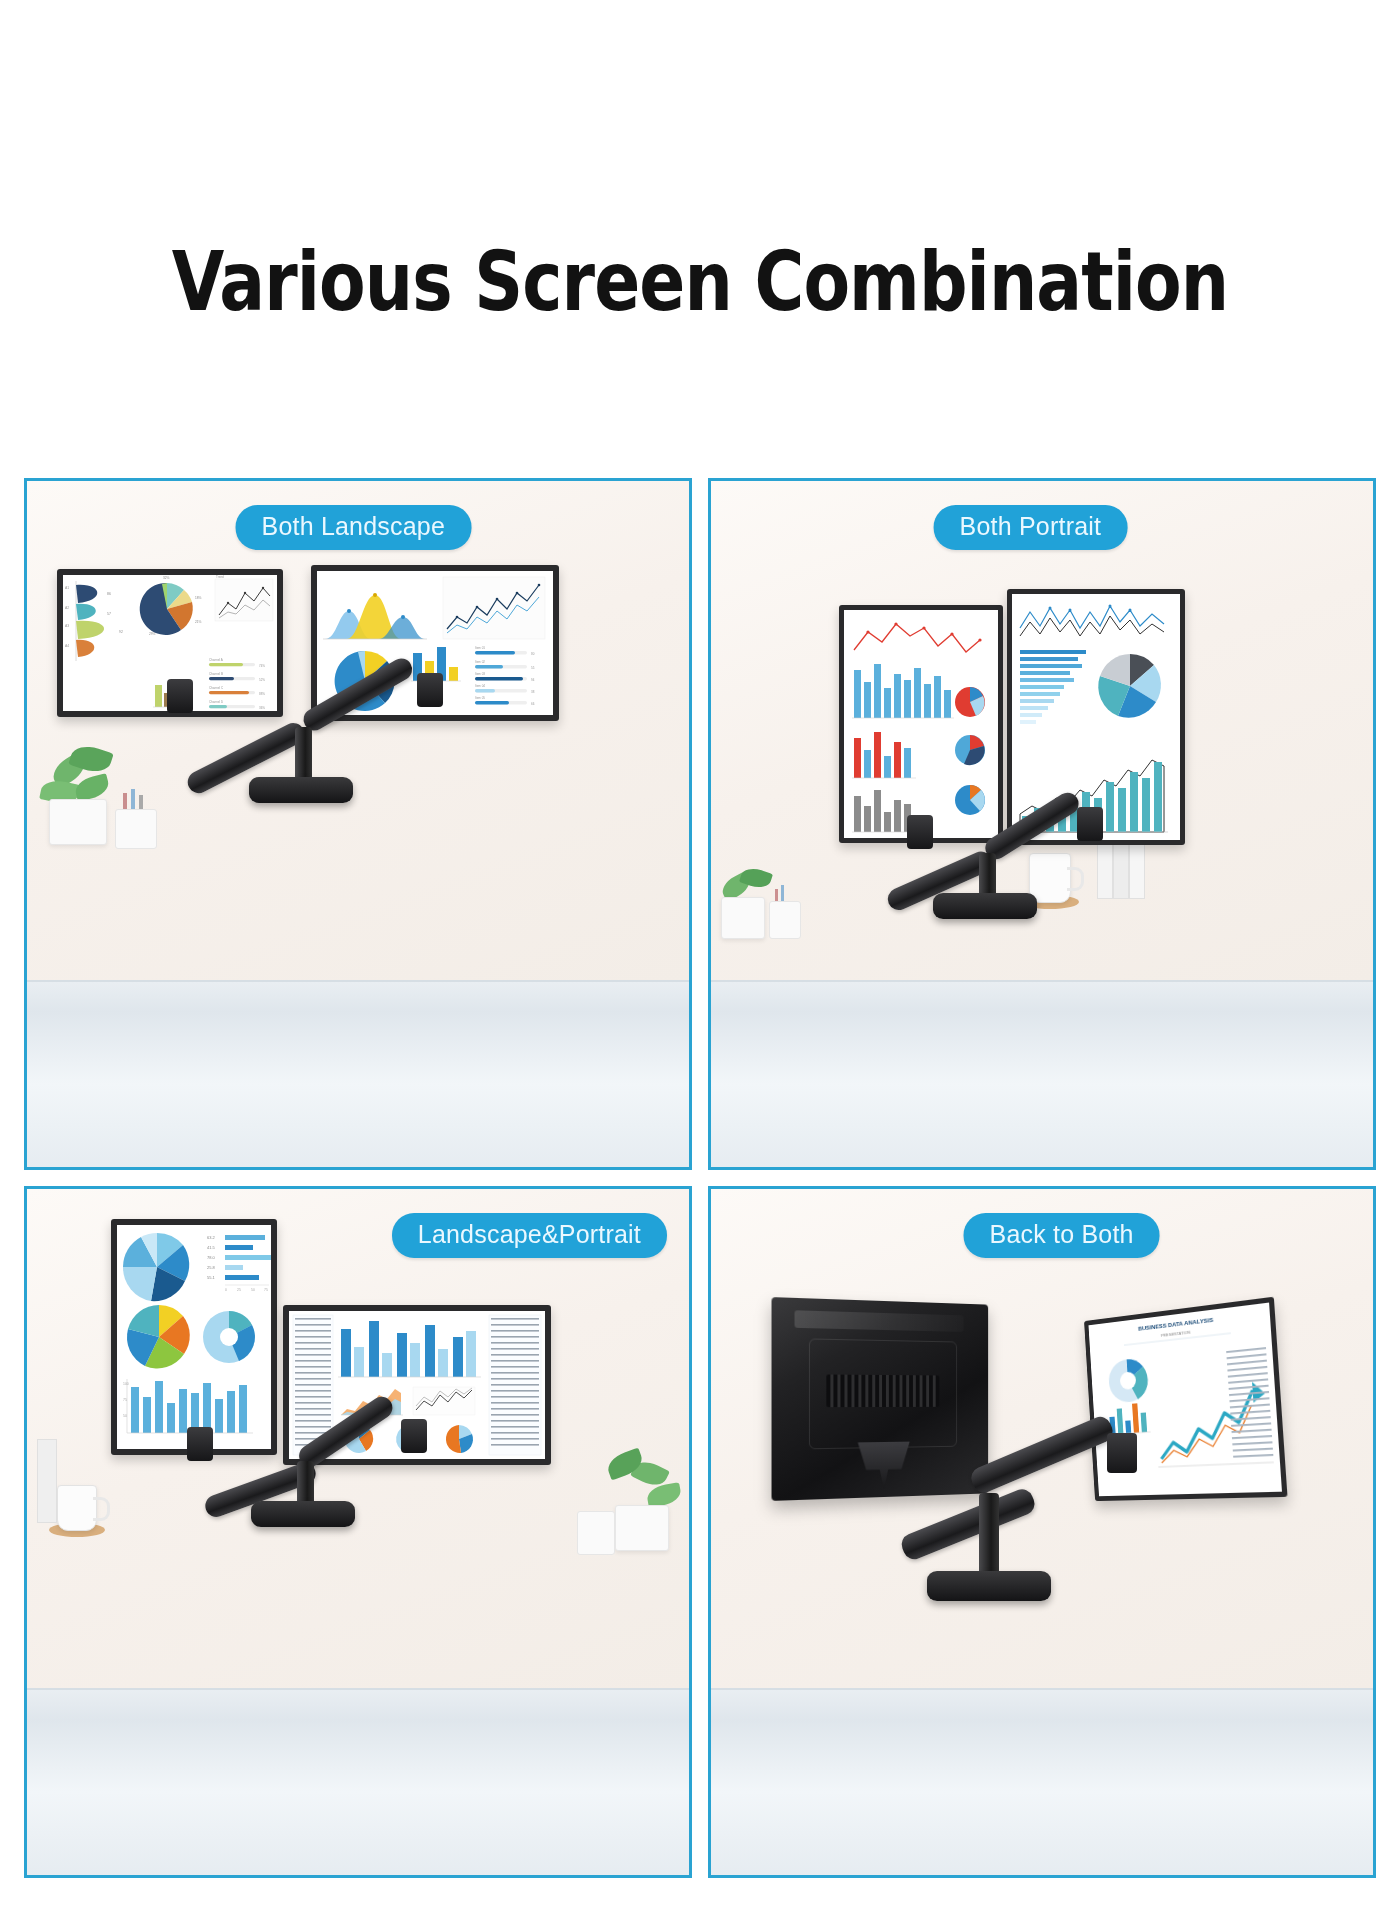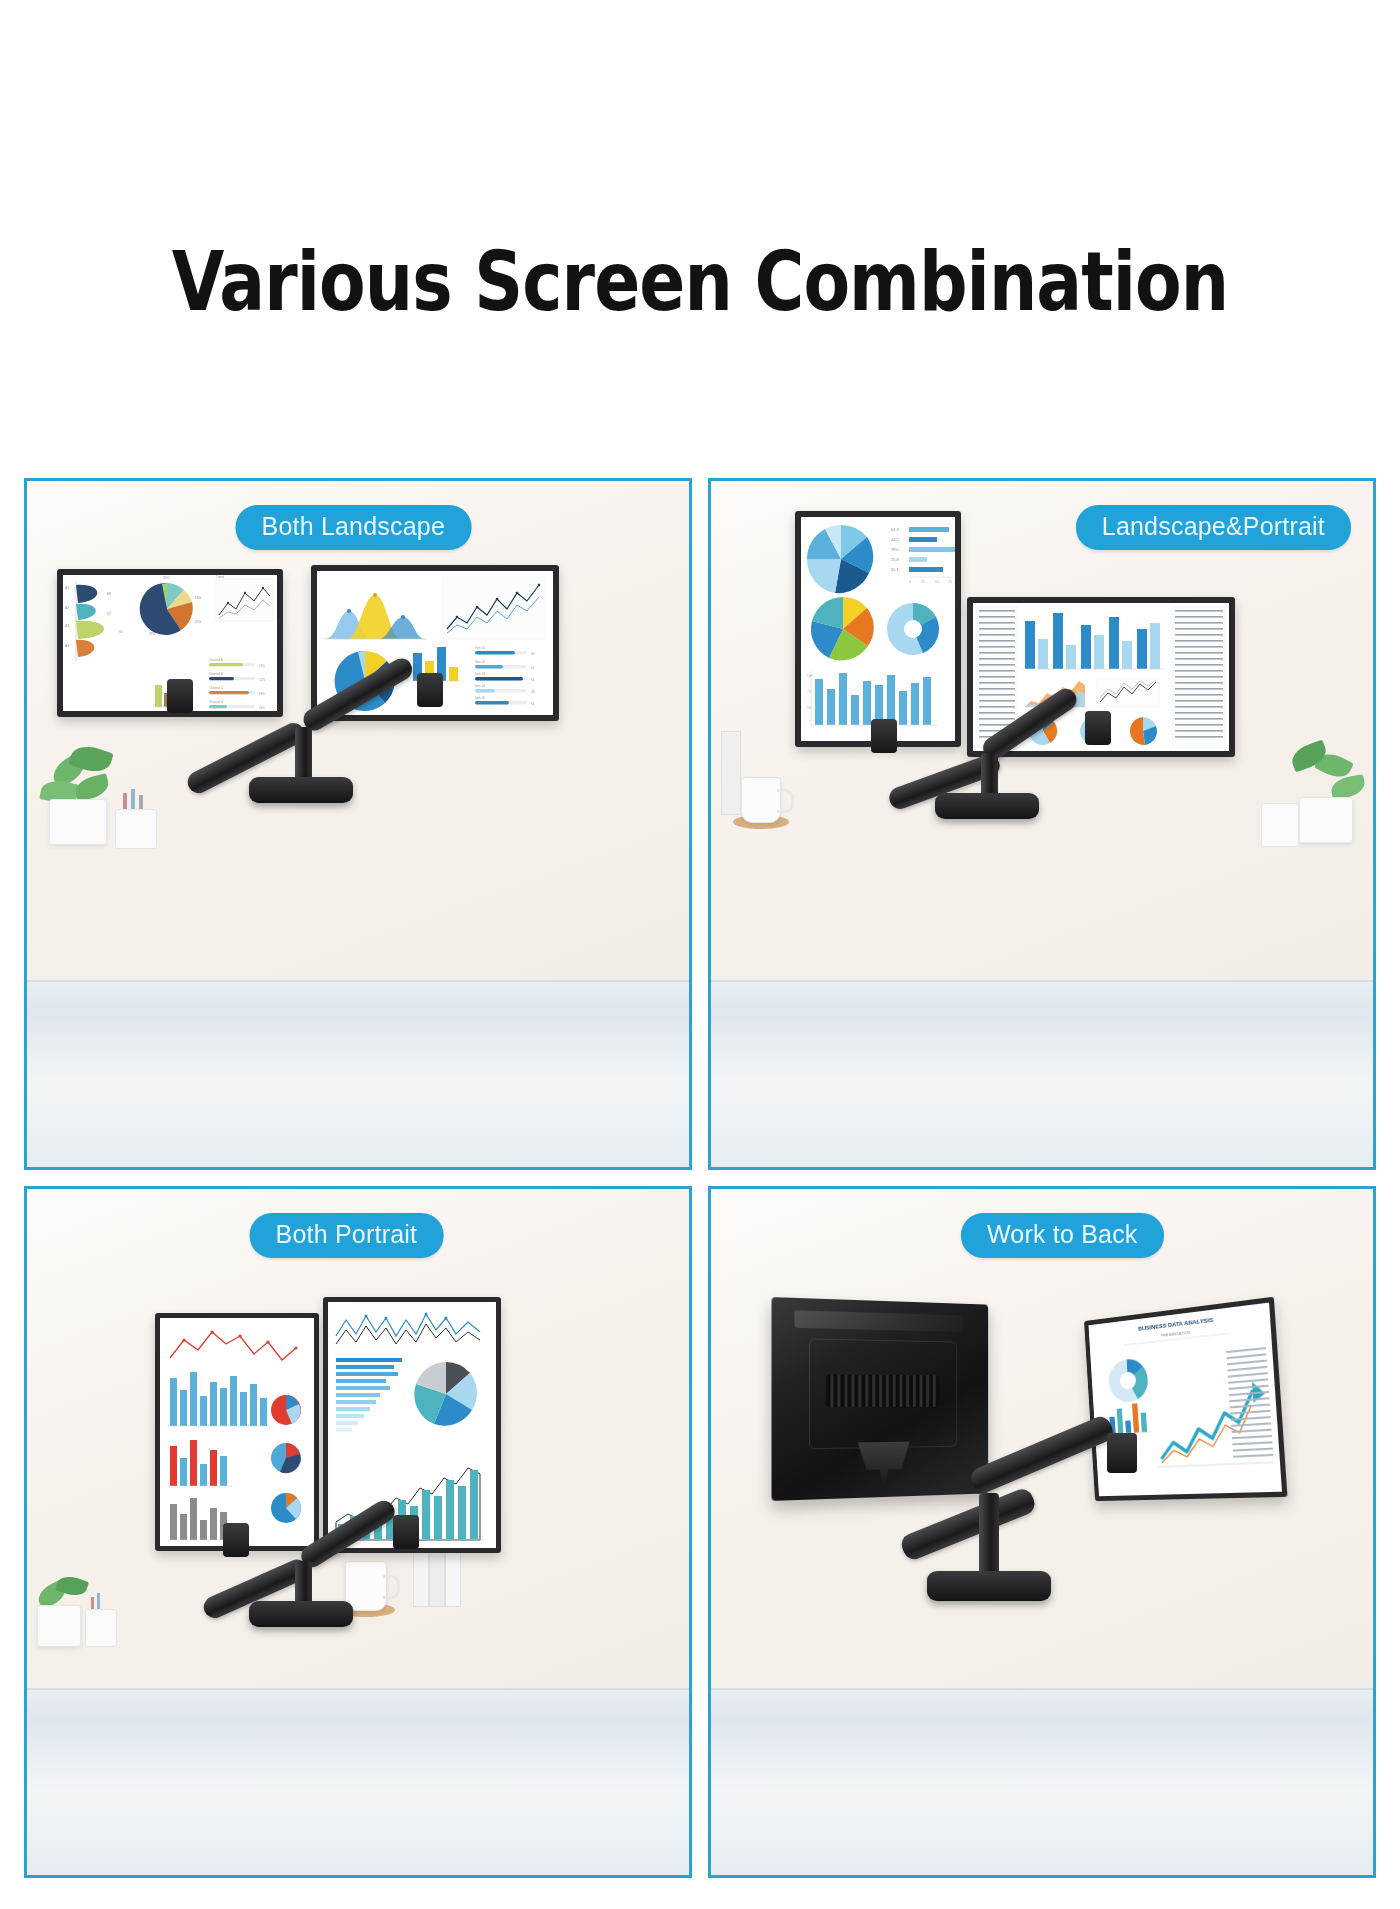--- a/index.html
+++ b/index.html
@@ -273,20 +273,163 @@
           </svg>
         </div>
       </div>
 
       <div class="arm" style="left:148px;top:237px;width:128px;transform:rotate(-27deg);transform-origin:right center;"></div>
       <div class="arm" style="left:278px;top:233px;width:122px;transform:rotate(-30deg);transform-origin:left center;"></div>
       <div class="pole" style="left:268px;top:246px;height:56px;"></div>
       <div class="vesa" style="left:140px;top:198px;"></div>
       <div class="vesa" style="left:390px;top:192px;"></div>
       <div class="base" style="left:222px;top:296px;"></div>
+    </div>
+
+    <div class="panel">
+      <div class="wall"></div>
+      <div class="desk"></div>
+      <div class="badge c3">Both Portrait</div>
+
+      <div class="leaf" style="left:10px;top:396px;width:30px;height:19px;transform:rotate(-28deg);background:#6FB56C;"></div>
+      <div class="leaf" style="left:30px;top:388px;width:30px;height:18px;transform:rotate(18deg);background:#55A158;"></div>
+      <div class="plantpot" style="left:10px;top:416px;width:42px;height:40px;"></div>
+      <div class="penholder" style="left:58px;top:420px;width:30px;height:36px;"></div>
+      <div style="position:absolute;left:64px;top:408px;width:3px;height:16px;background:#CC9090;z-index:2;"></div>
+      <div style="position:absolute;left:70px;top:404px;width:3px;height:20px;background:#8FB6D6;z-index:2;"></div>
+
+      <div class="mug" style="left:318px;top:372px;width:40px;height:48px;"></div>
+      <div style="position:absolute;left:356px;top:386px;width:14px;height:18px;border:3px solid #E8E8E8;border-left:none;border-radius:0 9px 9px 0;z-index:3;"></div>
+      <div class="coaster" style="left:310px;top:414px;width:58px;height:14px;"></div>
+      <div class="bookstack" style="left:386px;top:330px;width:14px;height:86px;"></div>
+      <div class="bookstack" style="left:402px;top:326px;width:14px;height:90px;background:#EDEDED;"></div>
+      <div class="bookstack" style="left:418px;top:334px;width:14px;height:82px;background:#F6F6F6;"></div>
+
+      <div class="mon thin" style="left:128px;top:124px;width:164px;height:238px;">
+        <div class="screen">
+          <svg class="ch" width="154" height="228" viewBox="0 0 154 228">
+            <g transform="translate(10,8)">
+              <polyline points="0,32 14,14 28,24 42,6 56,18 70,10 84,28 98,16 112,34 126,22" fill="none" stroke="#E03C31" stroke-width="1.3"></polyline>
+              <g fill="#E03C31">
+                <circle cx="14" cy="14" r="1.6"></circle>
+                  <circle cx="42" cy="6" r="1.6"></circle>
+                <circle cx="70" cy="10" r="1.6"></circle>
+                  <circle cx="98" cy="16" r="1.6"></circle>
+                  <circle cx="126" cy="22" r="1.6"></circle>
+              </g>
+            </g>
+            <g transform="translate(10,108)">
+              <rect x="0" y="-48" width="7" height="48" fill="#5BB0DC"></rect>
+              <rect x="10" y="-36" width="7" height="36" fill="#5BB0DC"></rect>
+              <rect x="20" y="-54" width="7" height="54" fill="#5BB0DC"></rect>
+              <rect x="30" y="-30" width="7" height="30" fill="#5BB0DC"></rect>
+              <rect x="40" y="-44" width="7" height="44" fill="#5BB0DC"></rect>
+              <rect x="50" y="-38" width="7" height="38" fill="#5BB0DC"></rect>
+              <rect x="60" y="-50" width="7" height="50" fill="#5BB0DC"></rect>
+              <rect x="70" y="-34" width="7" height="34" fill="#5BB0DC"></rect>
+              <rect x="80" y="-42" width="7" height="42" fill="#5BB0DC"></rect>
+              <rect x="90" y="-28" width="7" height="28" fill="#5BB0DC"></rect>
+              <line x1="-2" y1="0" x2="100" y2="0" stroke="#D5D5D5" stroke-width=".6"></line>
+            </g>
+            <g transform="translate(10,168)">
+              <rect x="0" y="-40" width="7" height="40" fill="#E03C31"></rect>
+              <rect x="10" y="-28" width="7" height="28" fill="#5BB0DC"></rect>
+              <rect x="20" y="-46" width="7" height="46" fill="#E03C31"></rect>
+              <rect x="30" y="-22" width="7" height="22" fill="#5BB0DC"></rect>
+              <rect x="40" y="-36" width="7" height="36" fill="#E03C31"></rect>
+              <rect x="50" y="-30" width="7" height="30" fill="#5BB0DC"></rect>
+              <line x1="-2" y1="0" x2="62" y2="0" stroke="#D5D5D5" stroke-width=".6"></line>
+            </g>
+            <g transform="translate(10,222)">
+              <rect x="0" y="-36" width="7" height="36" fill="#8C8C8C"></rect>
+              <rect x="10" y="-26" width="7" height="26" fill="#8C8C8C"></rect>
+              <rect x="20" y="-42" width="7" height="42" fill="#8C8C8C"></rect>
+              <rect x="30" y="-20" width="7" height="20" fill="#8C8C8C"></rect>
+              <rect x="40" y="-32" width="7" height="32" fill="#8C8C8C"></rect>
+              <rect x="50" y="-28" width="7" height="28" fill="#8C8C8C"></rect>
+              <line x1="-2" y1="0" x2="62" y2="0" stroke="#D5D5D5" stroke-width=".6"></line>
+            </g>
+            <g transform="translate(126,92)">
+              <circle cx="0" cy="0" r="15" fill="#E03C31"></circle>
+              <path d="M0 0 L0 -15 A15 15 0 0 1 13 -6 Z" fill="#2D8BC9"></path>
+              <path d="M0 0 L13 -6 A15 15 0 0 1 6 14 Z" fill="#A8D8F0"></path>
+            </g>
+            <g transform="translate(126,140)">
+              <circle cx="0" cy="0" r="15" fill="#4FA8D8"></circle>
+              <path d="M0 0 L0 -15 A15 15 0 0 1 14 -4 Z" fill="#E03C31"></path>
+              <path d="M0 0 L14 -4 A15 15 0 0 1 -6 14 Z" fill="#2D4B73"></path>
+            </g>
+            <g transform="translate(126,190)">
+              <circle cx="0" cy="0" r="15" fill="#2D8BC9"></circle>
+              <path d="M0 0 L0 -15 A15 15 0 0 1 11 -10 Z" fill="#E87722"></path>
+              <path d="M0 0 L11 -10 A15 15 0 0 1 10 11 Z" fill="#A8D8F0"></path>
+            </g>
+          </svg>
+        </div>
+      </div>
+
+      <div class="mon thin" style="left:296px;top:108px;width:178px;height:256px;">
+        <div class="screen">
+          <svg class="ch" width="168" height="246" viewBox="0 0 168 246">
+            <g transform="translate(8,6)">
+              <polyline points="0,28 10,12 20,26 30,8 40,24 50,10 60,28 70,12 80,26 90,6 100,22 110,10 120,26 132,14 144,24" fill="none" stroke="#2D8BC9" stroke-width="1.2"></polyline>
+              <polyline points="0,36 10,22 20,34 30,18 40,32 50,20 60,36 70,22 80,34 90,16 100,30 110,20 120,34 132,24 144,32" fill="none" stroke="#1A1A1A" stroke-width=".9"></polyline>
+              <g fill="#2D8BC9">
+                <circle cx="30" cy="8" r="1.5"></circle>
+                  <circle cx="50" cy="10" r="1.5"></circle>
+                <circle cx="90" cy="6" r="1.5"></circle>
+                  <circle cx="110" cy="10" r="1.5"></circle>
+              </g>
+            </g>
+            <g transform="translate(8,56)">
+              <rect x="0" y="0" width="66" height="4" fill="#2D8BC9"></rect>
+              <rect x="0" y="7" width="58" height="4" fill="#3D96CF"></rect>
+              <rect x="0" y="14" width="62" height="4" fill="#4FA8D8"></rect>
+              <rect x="0" y="21" width="50" height="4" fill="#5BB0DC"></rect>
+              <rect x="0" y="28" width="54" height="4" fill="#6FBCE4"></rect>
+              <rect x="0" y="35" width="44" height="4" fill="#7FC9E8"></rect>
+              <rect x="0" y="42" width="40" height="4" fill="#90D1EC"></rect>
+              <rect x="0" y="49" width="34" height="4" fill="#A8D8F0"></rect>
+              <rect x="0" y="56" width="28" height="4" fill="#BCE2F5"></rect>
+              <rect x="0" y="63" width="22" height="4" fill="#D0EBF9"></rect>
+              <rect x="0" y="70" width="16" height="4" fill="#E0F2FC"></rect>
+            </g>
+            <g transform="translate(118,92)">
+              <path d="M0 0 L0 -32 A32 32 0 0 1 24 -21 Z" fill="#4A4F56"></path>
+              <path d="M0 0 L24 -21 A32 32 0 0 1 26 16 Z" fill="#A8D8F0"></path>
+              <path d="M0 0 L26 16 A32 32 0 0 1 -12 30 Z" fill="#2D8BC9"></path>
+              <path d="M0 0 L-12 30 A32 32 0 0 1 -30 -10 Z" fill="#4FB3BF"></path>
+              <path d="M0 0 L-30 -10 A32 32 0 0 1 0 -32 Z" fill="#C8CDD3"></path>
+            </g>
+            <g transform="translate(8,238)">
+              <path d="M0 0 L0 -18 L12 -26 L24 -20 L36 -34 L48 -28 L60 -42 L72 -36 L84 -52 L96 -46 L108 -62 L120 -56 L132 -72 L144 -66 L144 0 Z" fill="none" stroke="#1A1A1A" stroke-width=".9"></path>
+              <rect x="2" y="-16" width="8" height="16" fill="#4FB3BF"></rect>
+              <rect x="14" y="-24" width="8" height="24" fill="#4FB3BF"></rect>
+              <rect x="26" y="-20" width="8" height="20" fill="#4FB3BF"></rect>
+              <rect x="38" y="-32" width="8" height="32" fill="#4FB3BF"></rect>
+              <rect x="50" y="-28" width="8" height="28" fill="#4FB3BF"></rect>
+              <rect x="62" y="-40" width="8" height="40" fill="#4FB3BF"></rect>
+              <rect x="74" y="-34" width="8" height="34" fill="#4FB3BF"></rect>
+              <rect x="86" y="-50" width="8" height="50" fill="#4FB3BF"></rect>
+              <rect x="98" y="-44" width="8" height="44" fill="#4FB3BF"></rect>
+              <rect x="110" y="-60" width="8" height="60" fill="#4FB3BF"></rect>
+              <rect x="122" y="-54" width="8" height="54" fill="#4FB3BF"></rect>
+              <rect x="134" y="-70" width="8" height="70" fill="#4FB3BF"></rect>
+              <line x1="0" y1="0" x2="148" y2="0" stroke="#C8C8C8" stroke-width=".7"></line>
+            </g>
+          </svg>
+        </div>
+      </div>
+
+      <div class="arm" style="left:168px;top:366px;width:112px;transform:rotate(-24deg);transform-origin:right center;"></div>
+      <div class="arm" style="left:276px;top:362px;width:106px;transform:rotate(-32deg);transform-origin:left center;"></div>
+      <div class="pole" style="left:268px;top:372px;height:46px;"></div>
+      <div class="vesa" style="left:196px;top:334px;"></div>
+      <div class="vesa" style="left:366px;top:326px;"></div>
+      <div class="base" style="left:222px;top:412px;"></div>
     </div>
 
     <div class="panel">
       <div class="wall"></div>
       <div class="desk"></div>
       <div class="badge c2">Landscape&amp;Portrait</div>
 
       <div class="mug" style="left:30px;top:296px;width:38px;height:44px;"></div>
       <div style="position:absolute;left:66px;top:308px;width:14px;height:18px;border:3px solid #E8E8E8;border-left:none;border-radius:0 9px 9px 0;z-index:3;"></div>
       <div class="coaster" style="left:22px;top:334px;width:56px;height:14px;"></div>
@@ -463,164 +606,21 @@
       <div class="arm" style="left:274px;top:262px;width:108px;transform:rotate(-34deg);transform-origin:left center;"></div>
       <div class="pole" style="left:270px;top:272px;height:46px;"></div>
       <div class="vesa" style="left:160px;top:238px;"></div>
       <div class="vesa" style="left:374px;top:230px;"></div>
       <div class="base" style="left:224px;top:312px;"></div>
     </div>
 
     <div class="panel">
       <div class="wall"></div>
       <div class="desk"></div>
-      <div class="badge c3">Both Portrait</div>
-
-      <div class="leaf" style="left:10px;top:396px;width:30px;height:19px;transform:rotate(-28deg);background:#6FB56C;"></div>
-      <div class="leaf" style="left:30px;top:388px;width:30px;height:18px;transform:rotate(18deg);background:#55A158;"></div>
-      <div class="plantpot" style="left:10px;top:416px;width:42px;height:40px;"></div>
-      <div class="penholder" style="left:58px;top:420px;width:30px;height:36px;"></div>
-      <div style="position:absolute;left:64px;top:408px;width:3px;height:16px;background:#CC9090;z-index:2;"></div>
-      <div style="position:absolute;left:70px;top:404px;width:3px;height:20px;background:#8FB6D6;z-index:2;"></div>
-
-      <div class="mug" style="left:318px;top:372px;width:40px;height:48px;"></div>
-      <div style="position:absolute;left:356px;top:386px;width:14px;height:18px;border:3px solid #E8E8E8;border-left:none;border-radius:0 9px 9px 0;z-index:3;"></div>
-      <div class="coaster" style="left:310px;top:414px;width:58px;height:14px;"></div>
-      <div class="bookstack" style="left:386px;top:330px;width:14px;height:86px;"></div>
-      <div class="bookstack" style="left:402px;top:326px;width:14px;height:90px;background:#EDEDED;"></div>
-      <div class="bookstack" style="left:418px;top:334px;width:14px;height:82px;background:#F6F6F6;"></div>
-
-      <div class="mon thin" style="left:128px;top:124px;width:164px;height:238px;">
-        <div class="screen">
-          <svg class="ch" width="154" height="228" viewBox="0 0 154 228">
-            <g transform="translate(10,8)">
-              <polyline points="0,32 14,14 28,24 42,6 56,18 70,10 84,28 98,16 112,34 126,22" fill="none" stroke="#E03C31" stroke-width="1.3"></polyline>
-              <g fill="#E03C31">
-                <circle cx="14" cy="14" r="1.6"></circle>
-                  <circle cx="42" cy="6" r="1.6"></circle>
-                <circle cx="70" cy="10" r="1.6"></circle>
-                  <circle cx="98" cy="16" r="1.6"></circle>
-                  <circle cx="126" cy="22" r="1.6"></circle>
-              </g>
-            </g>
-            <g transform="translate(10,108)">
-              <rect x="0" y="-48" width="7" height="48" fill="#5BB0DC"></rect>
-              <rect x="10" y="-36" width="7" height="36" fill="#5BB0DC"></rect>
-              <rect x="20" y="-54" width="7" height="54" fill="#5BB0DC"></rect>
-              <rect x="30" y="-30" width="7" height="30" fill="#5BB0DC"></rect>
-              <rect x="40" y="-44" width="7" height="44" fill="#5BB0DC"></rect>
-              <rect x="50" y="-38" width="7" height="38" fill="#5BB0DC"></rect>
-              <rect x="60" y="-50" width="7" height="50" fill="#5BB0DC"></rect>
-              <rect x="70" y="-34" width="7" height="34" fill="#5BB0DC"></rect>
-              <rect x="80" y="-42" width="7" height="42" fill="#5BB0DC"></rect>
-              <rect x="90" y="-28" width="7" height="28" fill="#5BB0DC"></rect>
-              <line x1="-2" y1="0" x2="100" y2="0" stroke="#D5D5D5" stroke-width=".6"></line>
-            </g>
-            <g transform="translate(10,168)">
-              <rect x="0" y="-40" width="7" height="40" fill="#E03C31"></rect>
-              <rect x="10" y="-28" width="7" height="28" fill="#5BB0DC"></rect>
-              <rect x="20" y="-46" width="7" height="46" fill="#E03C31"></rect>
-              <rect x="30" y="-22" width="7" height="22" fill="#5BB0DC"></rect>
-              <rect x="40" y="-36" width="7" height="36" fill="#E03C31"></rect>
-              <rect x="50" y="-30" width="7" height="30" fill="#5BB0DC"></rect>
-              <line x1="-2" y1="0" x2="62" y2="0" stroke="#D5D5D5" stroke-width=".6"></line>
-            </g>
-            <g transform="translate(10,222)">
-              <rect x="0" y="-36" width="7" height="36" fill="#8C8C8C"></rect>
-              <rect x="10" y="-26" width="7" height="26" fill="#8C8C8C"></rect>
-              <rect x="20" y="-42" width="7" height="42" fill="#8C8C8C"></rect>
-              <rect x="30" y="-20" width="7" height="20" fill="#8C8C8C"></rect>
-              <rect x="40" y="-32" width="7" height="32" fill="#8C8C8C"></rect>
-              <rect x="50" y="-28" width="7" height="28" fill="#8C8C8C"></rect>
-              <line x1="-2" y1="0" x2="62" y2="0" stroke="#D5D5D5" stroke-width=".6"></line>
-            </g>
-            <g transform="translate(126,92)">
-              <circle cx="0" cy="0" r="15" fill="#E03C31"></circle>
-              <path d="M0 0 L0 -15 A15 15 0 0 1 13 -6 Z" fill="#2D8BC9"></path>
-              <path d="M0 0 L13 -6 A15 15 0 0 1 6 14 Z" fill="#A8D8F0"></path>
-            </g>
-            <g transform="translate(126,140)">
-              <circle cx="0" cy="0" r="15" fill="#4FA8D8"></circle>
-              <path d="M0 0 L0 -15 A15 15 0 0 1 14 -4 Z" fill="#E03C31"></path>
-              <path d="M0 0 L14 -4 A15 15 0 0 1 -6 14 Z" fill="#2D4B73"></path>
-            </g>
-            <g transform="translate(126,190)">
-              <circle cx="0" cy="0" r="15" fill="#2D8BC9"></circle>
-              <path d="M0 0 L0 -15 A15 15 0 0 1 11 -10 Z" fill="#E87722"></path>
-              <path d="M0 0 L11 -10 A15 15 0 0 1 10 11 Z" fill="#A8D8F0"></path>
-            </g>
-          </svg>
-        </div>
-      </div>
-
-      <div class="mon thin" style="left:296px;top:108px;width:178px;height:256px;">
-        <div class="screen">
-          <svg class="ch" width="168" height="246" viewBox="0 0 168 246">
-            <g transform="translate(8,6)">
-              <polyline points="0,28 10,12 20,26 30,8 40,24 50,10 60,28 70,12 80,26 90,6 100,22 110,10 120,26 132,14 144,24" fill="none" stroke="#2D8BC9" stroke-width="1.2"></polyline>
-              <polyline points="0,36 10,22 20,34 30,18 40,32 50,20 60,36 70,22 80,34 90,16 100,30 110,20 120,34 132,24 144,32" fill="none" stroke="#1A1A1A" stroke-width=".9"></polyline>
-              <g fill="#2D8BC9">
-                <circle cx="30" cy="8" r="1.5"></circle>
-                  <circle cx="50" cy="10" r="1.5"></circle>
-                <circle cx="90" cy="6" r="1.5"></circle>
-                  <circle cx="110" cy="10" r="1.5"></circle>
-              </g>
-            </g>
-            <g transform="translate(8,56)">
-              <rect x="0" y="0" width="66" height="4" fill="#2D8BC9"></rect>
-              <rect x="0" y="7" width="58" height="4" fill="#3D96CF"></rect>
-              <rect x="0" y="14" width="62" height="4" fill="#4FA8D8"></rect>
-              <rect x="0" y="21" width="50" height="4" fill="#5BB0DC"></rect>
-              <rect x="0" y="28" width="54" height="4" fill="#6FBCE4"></rect>
-              <rect x="0" y="35" width="44" height="4" fill="#7FC9E8"></rect>
-              <rect x="0" y="42" width="40" height="4" fill="#90D1EC"></rect>
-              <rect x="0" y="49" width="34" height="4" fill="#A8D8F0"></rect>
-              <rect x="0" y="56" width="28" height="4" fill="#BCE2F5"></rect>
-              <rect x="0" y="63" width="22" height="4" fill="#D0EBF9"></rect>
-              <rect x="0" y="70" width="16" height="4" fill="#E0F2FC"></rect>
-            </g>
-            <g transform="translate(118,92)">
-              <path d="M0 0 L0 -32 A32 32 0 0 1 24 -21 Z" fill="#4A4F56"></path>
-              <path d="M0 0 L24 -21 A32 32 0 0 1 26 16 Z" fill="#A8D8F0"></path>
-              <path d="M0 0 L26 16 A32 32 0 0 1 -12 30 Z" fill="#2D8BC9"></path>
-              <path d="M0 0 L-12 30 A32 32 0 0 1 -30 -10 Z" fill="#4FB3BF"></path>
-              <path d="M0 0 L-30 -10 A32 32 0 0 1 0 -32 Z" fill="#C8CDD3"></path>
-            </g>
-            <g transform="translate(8,238)">
-              <path d="M0 0 L0 -18 L12 -26 L24 -20 L36 -34 L48 -28 L60 -42 L72 -36 L84 -52 L96 -46 L108 -62 L120 -56 L132 -72 L144 -66 L144 0 Z" fill="none" stroke="#1A1A1A" stroke-width=".9"></path>
-              <rect x="2" y="-16" width="8" height="16" fill="#4FB3BF"></rect>
-              <rect x="14" y="-24" width="8" height="24" fill="#4FB3BF"></rect>
-              <rect x="26" y="-20" width="8" height="20" fill="#4FB3BF"></rect>
-              <rect x="38" y="-32" width="8" height="32" fill="#4FB3BF"></rect>
-              <rect x="50" y="-28" width="8" height="28" fill="#4FB3BF"></rect>
-              <rect x="62" y="-40" width="8" height="40" fill="#4FB3BF"></rect>
-              <rect x="74" y="-34" width="8" height="34" fill="#4FB3BF"></rect>
-              <rect x="86" y="-50" width="8" height="50" fill="#4FB3BF"></rect>
-              <rect x="98" y="-44" width="8" height="44" fill="#4FB3BF"></rect>
-              <rect x="110" y="-60" width="8" height="60" fill="#4FB3BF"></rect>
-              <rect x="122" y="-54" width="8" height="54" fill="#4FB3BF"></rect>
-              <rect x="134" y="-70" width="8" height="70" fill="#4FB3BF"></rect>
-              <line x1="0" y1="0" x2="148" y2="0" stroke="#C8C8C8" stroke-width=".7"></line>
-            </g>
-          </svg>
-        </div>
-      </div>
-
-      <div class="arm" style="left:168px;top:366px;width:112px;transform:rotate(-24deg);transform-origin:right center;"></div>
-      <div class="arm" style="left:276px;top:362px;width:106px;transform:rotate(-32deg);transform-origin:left center;"></div>
-      <div class="pole" style="left:268px;top:372px;height:46px;"></div>
-      <div class="vesa" style="left:196px;top:334px;"></div>
-      <div class="vesa" style="left:366px;top:326px;"></div>
-      <div class="base" style="left:222px;top:412px;"></div>
-    </div>
-
-    <div class="panel">
-      <div class="wall"></div>
-      <div class="desk"></div>
-      <div class="badge c4">Work to Back</div>
+      <div class="badge c4">Back to Both</div>
 
       <div style="position:absolute;left:62px;top:112px;width:222px;height:196px;
                   background:linear-gradient(150deg,#3A3A3C 0%,#222224 28%,#121214 62%,#2A2A2C 100%);
                   border-radius:4px;box-shadow:0 8px 16px rgba(0,0,0,.25);z-index:4;
                   transform:perspective(650px) rotateY(13deg);">
         <div style="position:absolute;left:16%;top:20%;width:68%;height:54%;
                     border:1px solid rgba(255,255,255,.10);border-radius:6px;"></div>
         <div style="position:absolute;left:24%;top:38%;width:52%;height:16%;
                     background:repeating-linear-gradient(90deg,#0D0D0F 0 4px,#2E2E30 4px 7px);
                     border-radius:2px;"></div>

